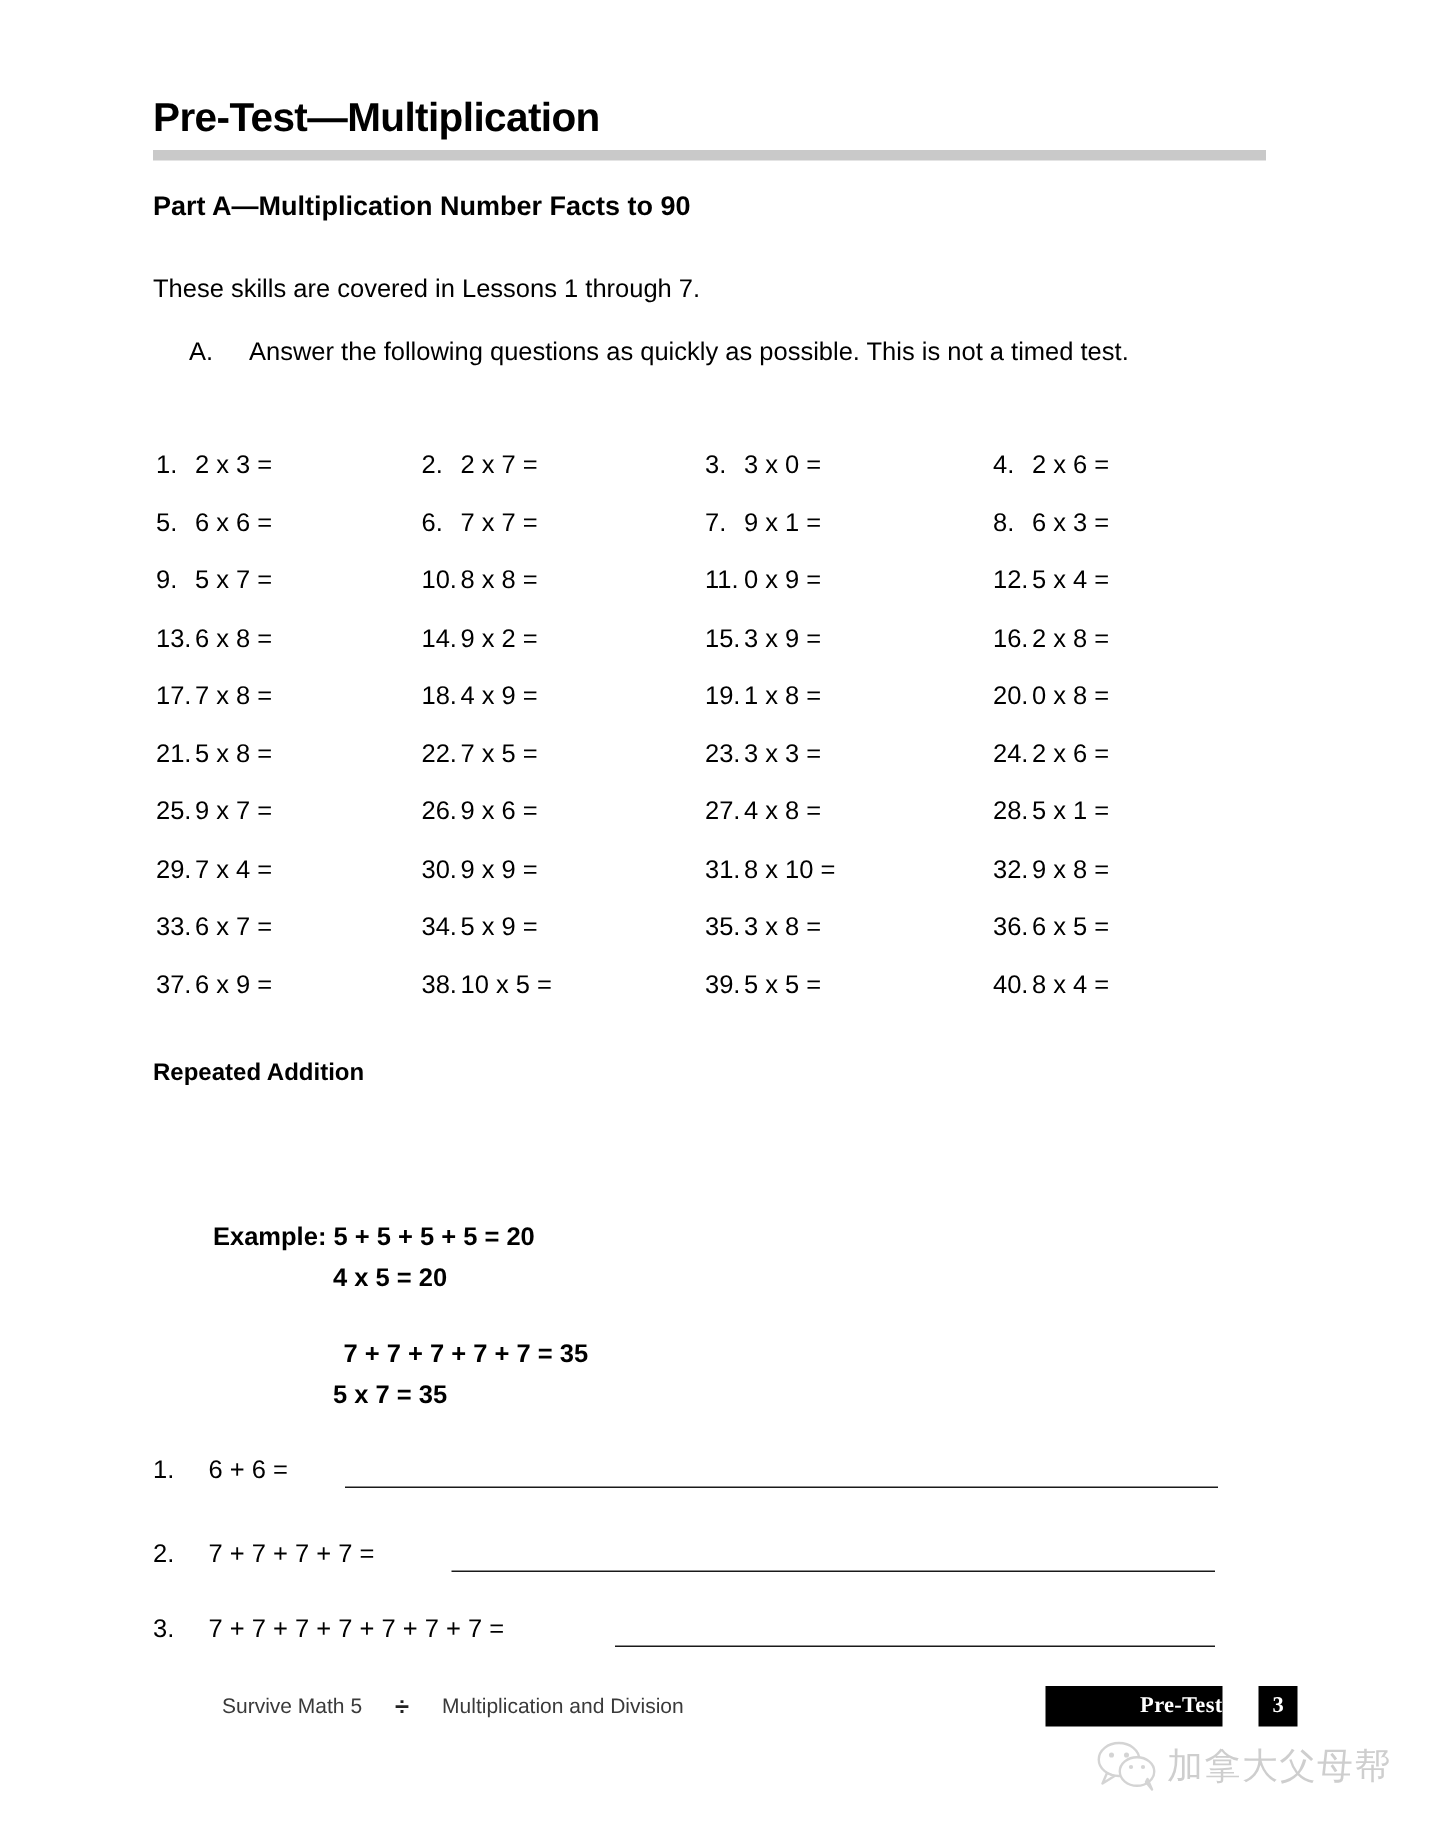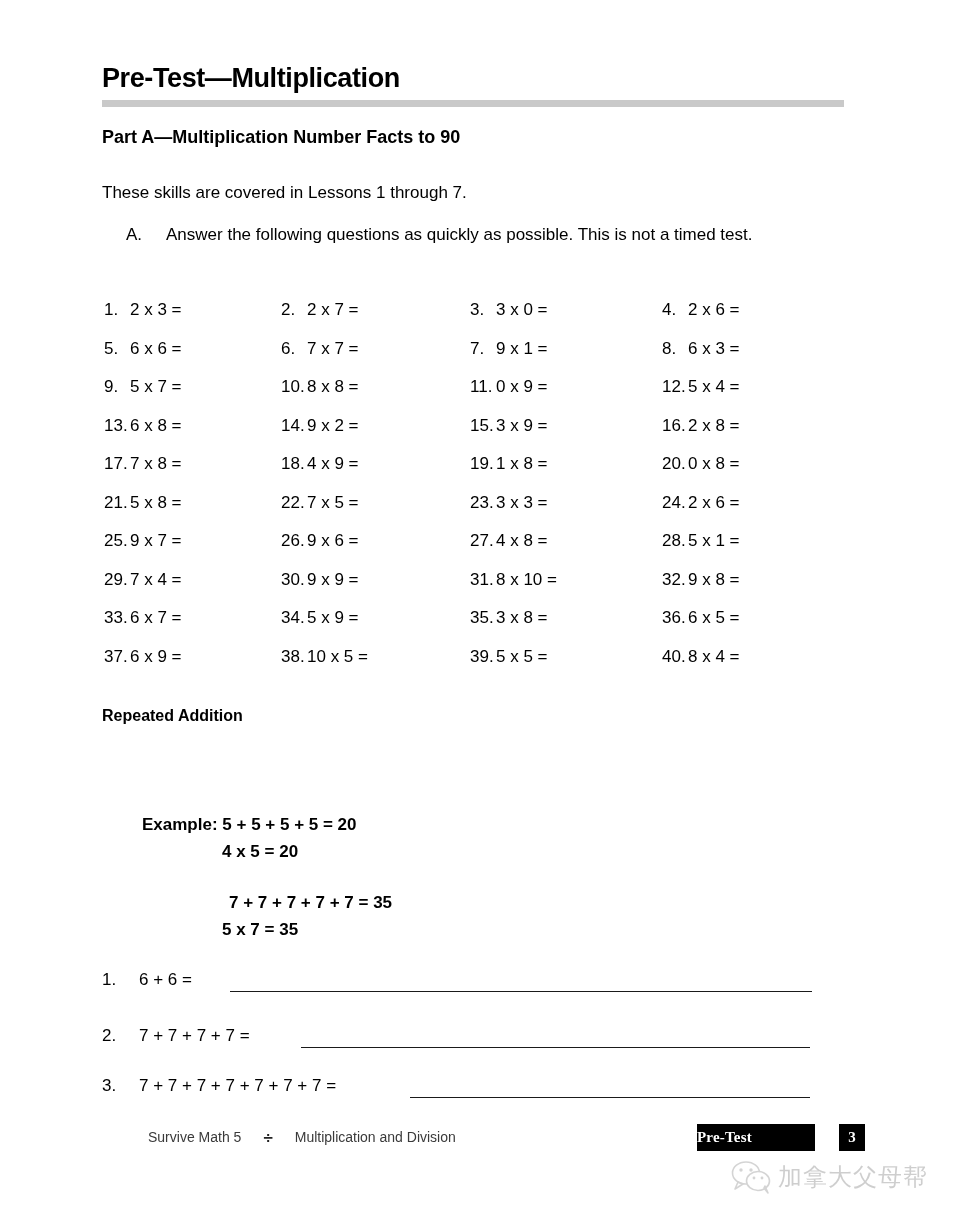--- a/index.html
+++ b/index.html
@@ -170,21 +170,21 @@
     left: 697px;
     top: 1124px;
     width: 118px;
     height: 27px;
     background: #000000;
     color: #ffffff;
     font-family: "Liberation Serif", serif;
     font-weight: bold;
     font-size: 15px;
     line-height: 27px;
-    text-align: left;
+    text-align: right;
     letter-spacing: 0.2px;
   }
   .badge-page {
     position: absolute;
     left: 839px;
     top: 1124px;
     width: 26px;
     height: 27px;
     background: #000000;
     color: #ffffff;

